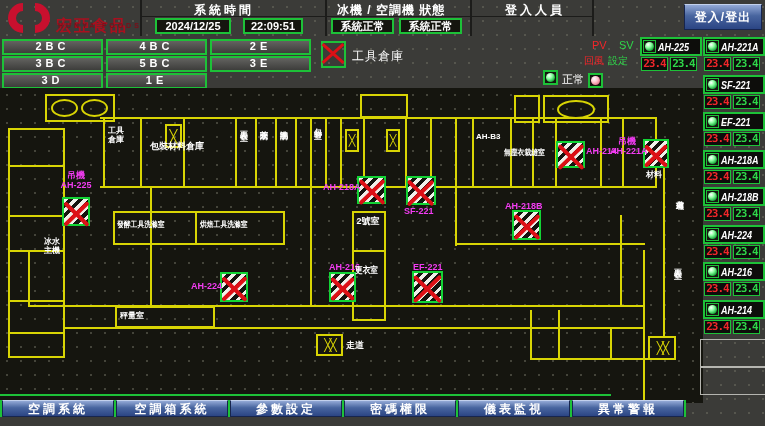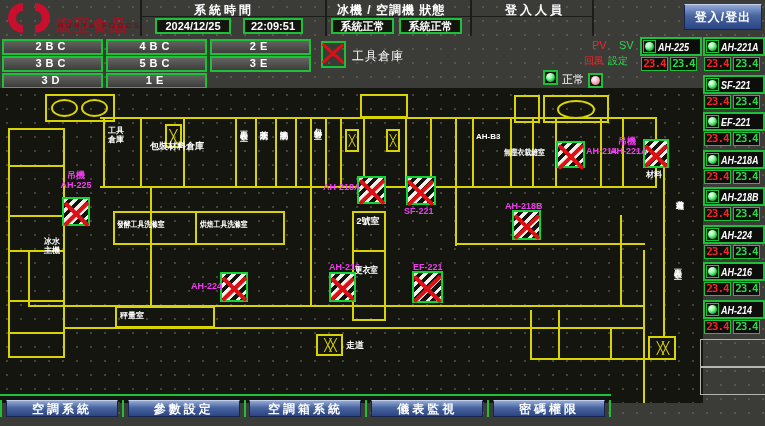--- a/index.html
+++ b/index.html
@@ -369,26 +369,29 @@
   </div>
 
   <div class="emptybox" style="left:700px;top:339px;width:64px;height:26px"></div>
   <div class="emptybox" style="left:700px;top:367px;width:64px;height:26px"></div>
 
   <div id="footer">
     <div class="fcell">
       <div class="bluebtn bbtn">空調系統</div>
     </div>
     <div class="fcell">
+      <div class="bluebtn bbtn">空調箱系統</div>
+    </div>
+    <div class="fcell">
       <div class="bluebtn bbtn">參數設定</div>
     </div>
     <div class="fcell">
-      <div class="bluebtn bbtn">空調箱系統</div>
+      <div class="bluebtn bbtn">密碼權限</div>
     </div>
     <div class="fcell">
       <div class="bluebtn bbtn">儀表監視</div>
     </div>
     <div class="fcell">
-      <div class="bluebtn bbtn">密碼權限</div>
+      <div class="bluebtn bbtn">異常警報</div>
     </div>
   </div>
 
 </div>
 
 </body></html>

